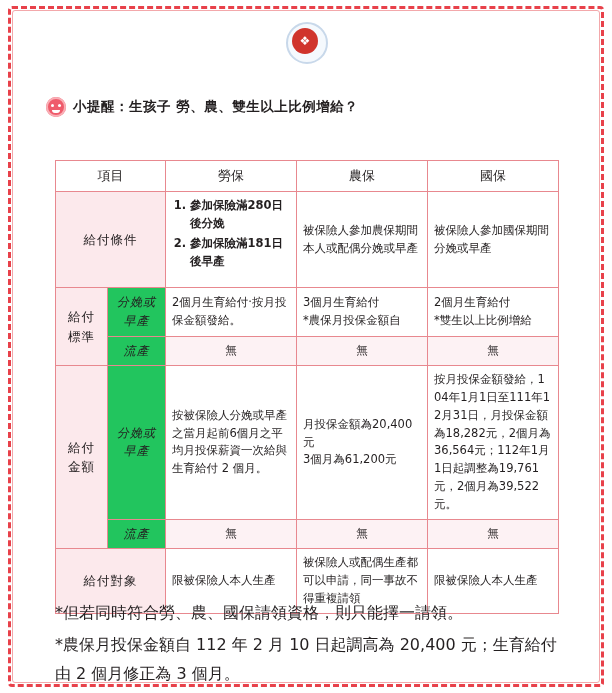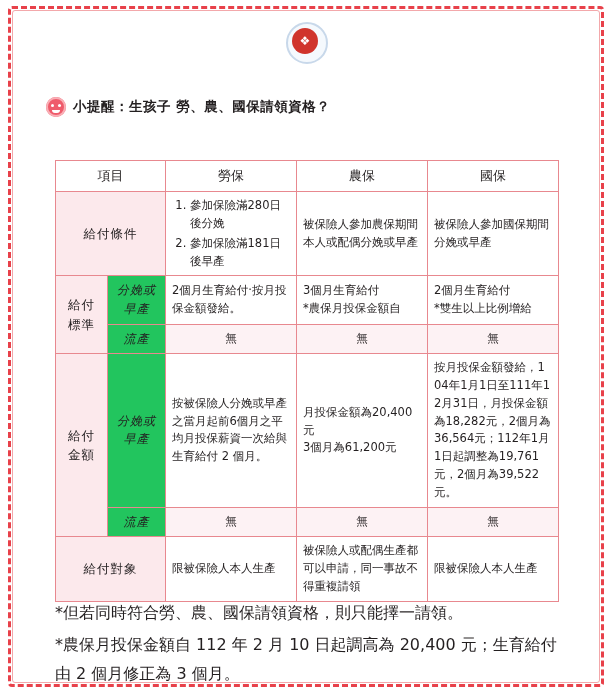--- a/index.html
+++ b/index.html
@@ -175,25 +175,26 @@
     background: #ffffff;
     text-align: left;
   }
   td.cell.pink {
     background: #fdf2f4;
     text-align: center;
   }
   ol.cond {
     margin: 0;
     padding-left: 18px;
+    font-weight: bold;
   }
   ol.cond li {
     margin: 0 0 2px 0;
   }
-  ol.cond li:last-child { margin-bottom: 0; }
+  ol.cond li:last-child { margin-bottom: 12px; }
 
   .w-label { width: 52px; }
   .w-sub   { width: 58px; }
   .w-col   { width: 131px; }
 
   
   .footnotes {
     position: absolute;
     left: 55px;
     top: 598px;
@@ -215,21 +216,21 @@
   <div class="logo-wrap">
     <div class="logo">
       <div class="ring"></div>
       <div class="inner"></div>
       <div class="mark">❖</div>
     </div>
   </div>
 
   <div class="note-line">
     <span class="note-icon"></span>
-    <span class="note-text">小提醒：生孩子 勞、農、國保請領資格？</span>
+    <span class="note-text">小提醒：生孩子 勞、農、雙生以上比例增給？</span>
   </div>
 
   <table class="main">
     <colgroup>
       <col class="w-label">
         <col class="w-sub">
         <col class="w-col">
         <col class="w-col">
         <col class="w-col">
     </colgroup>

